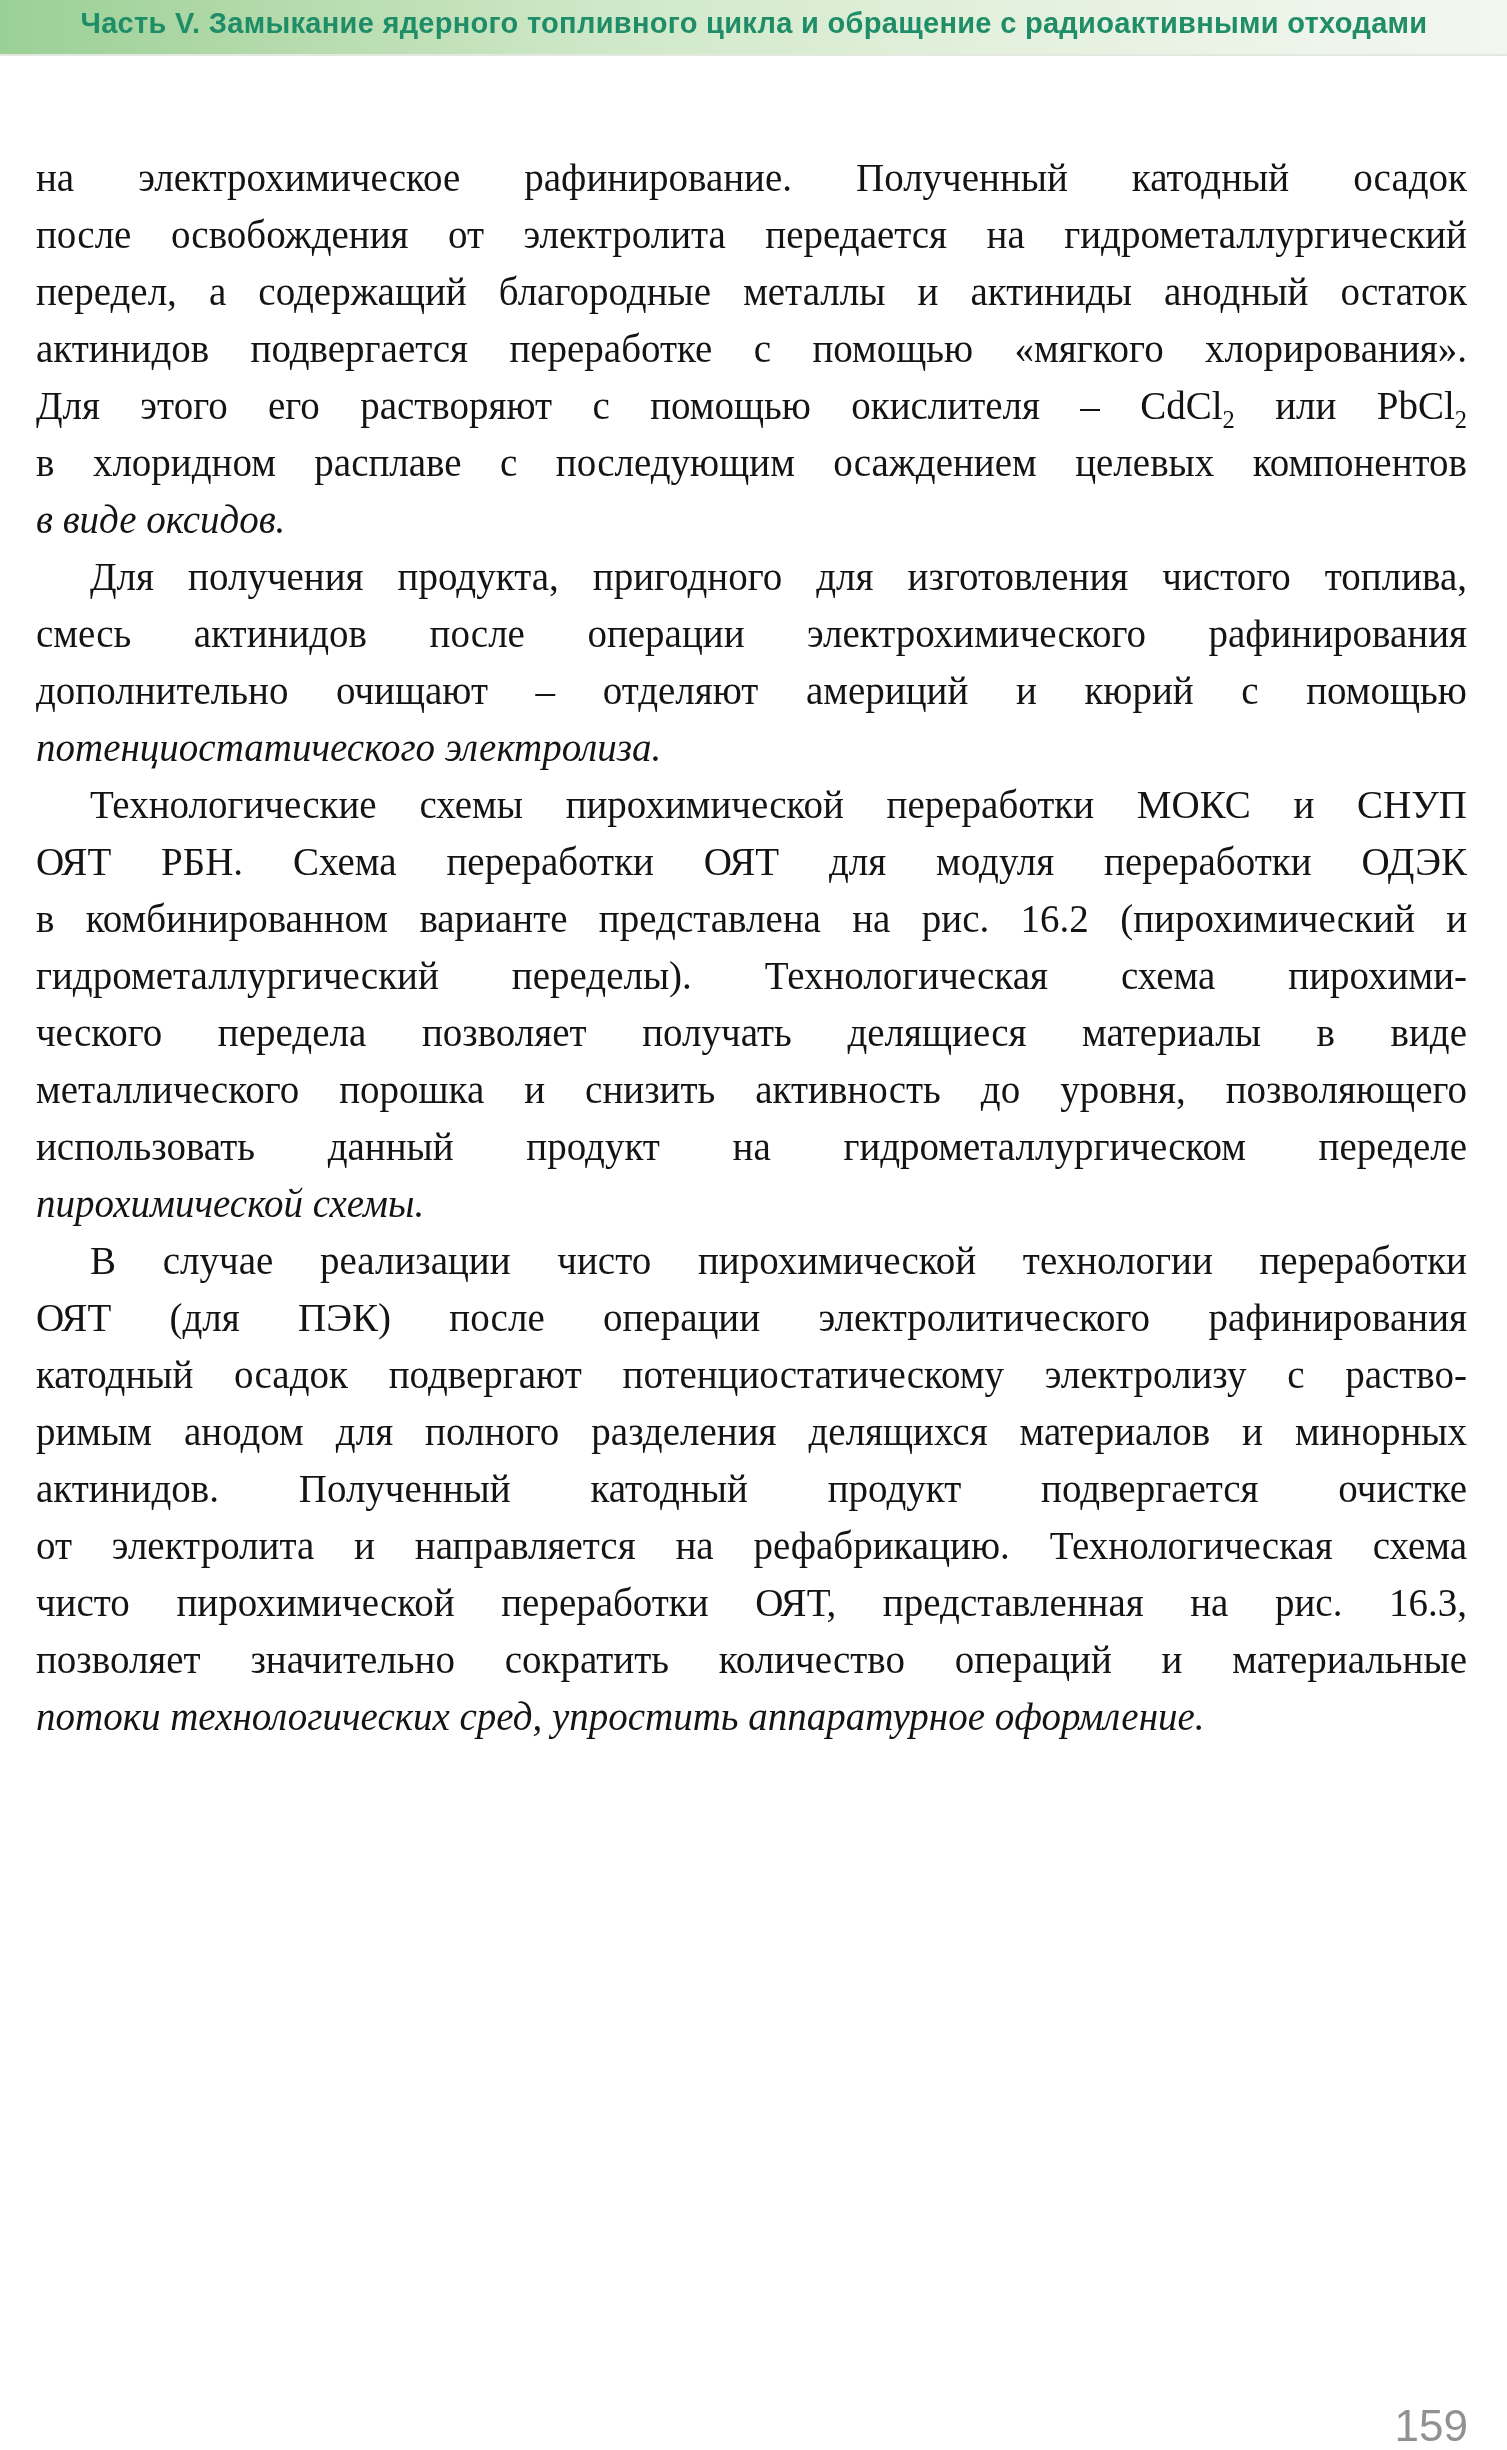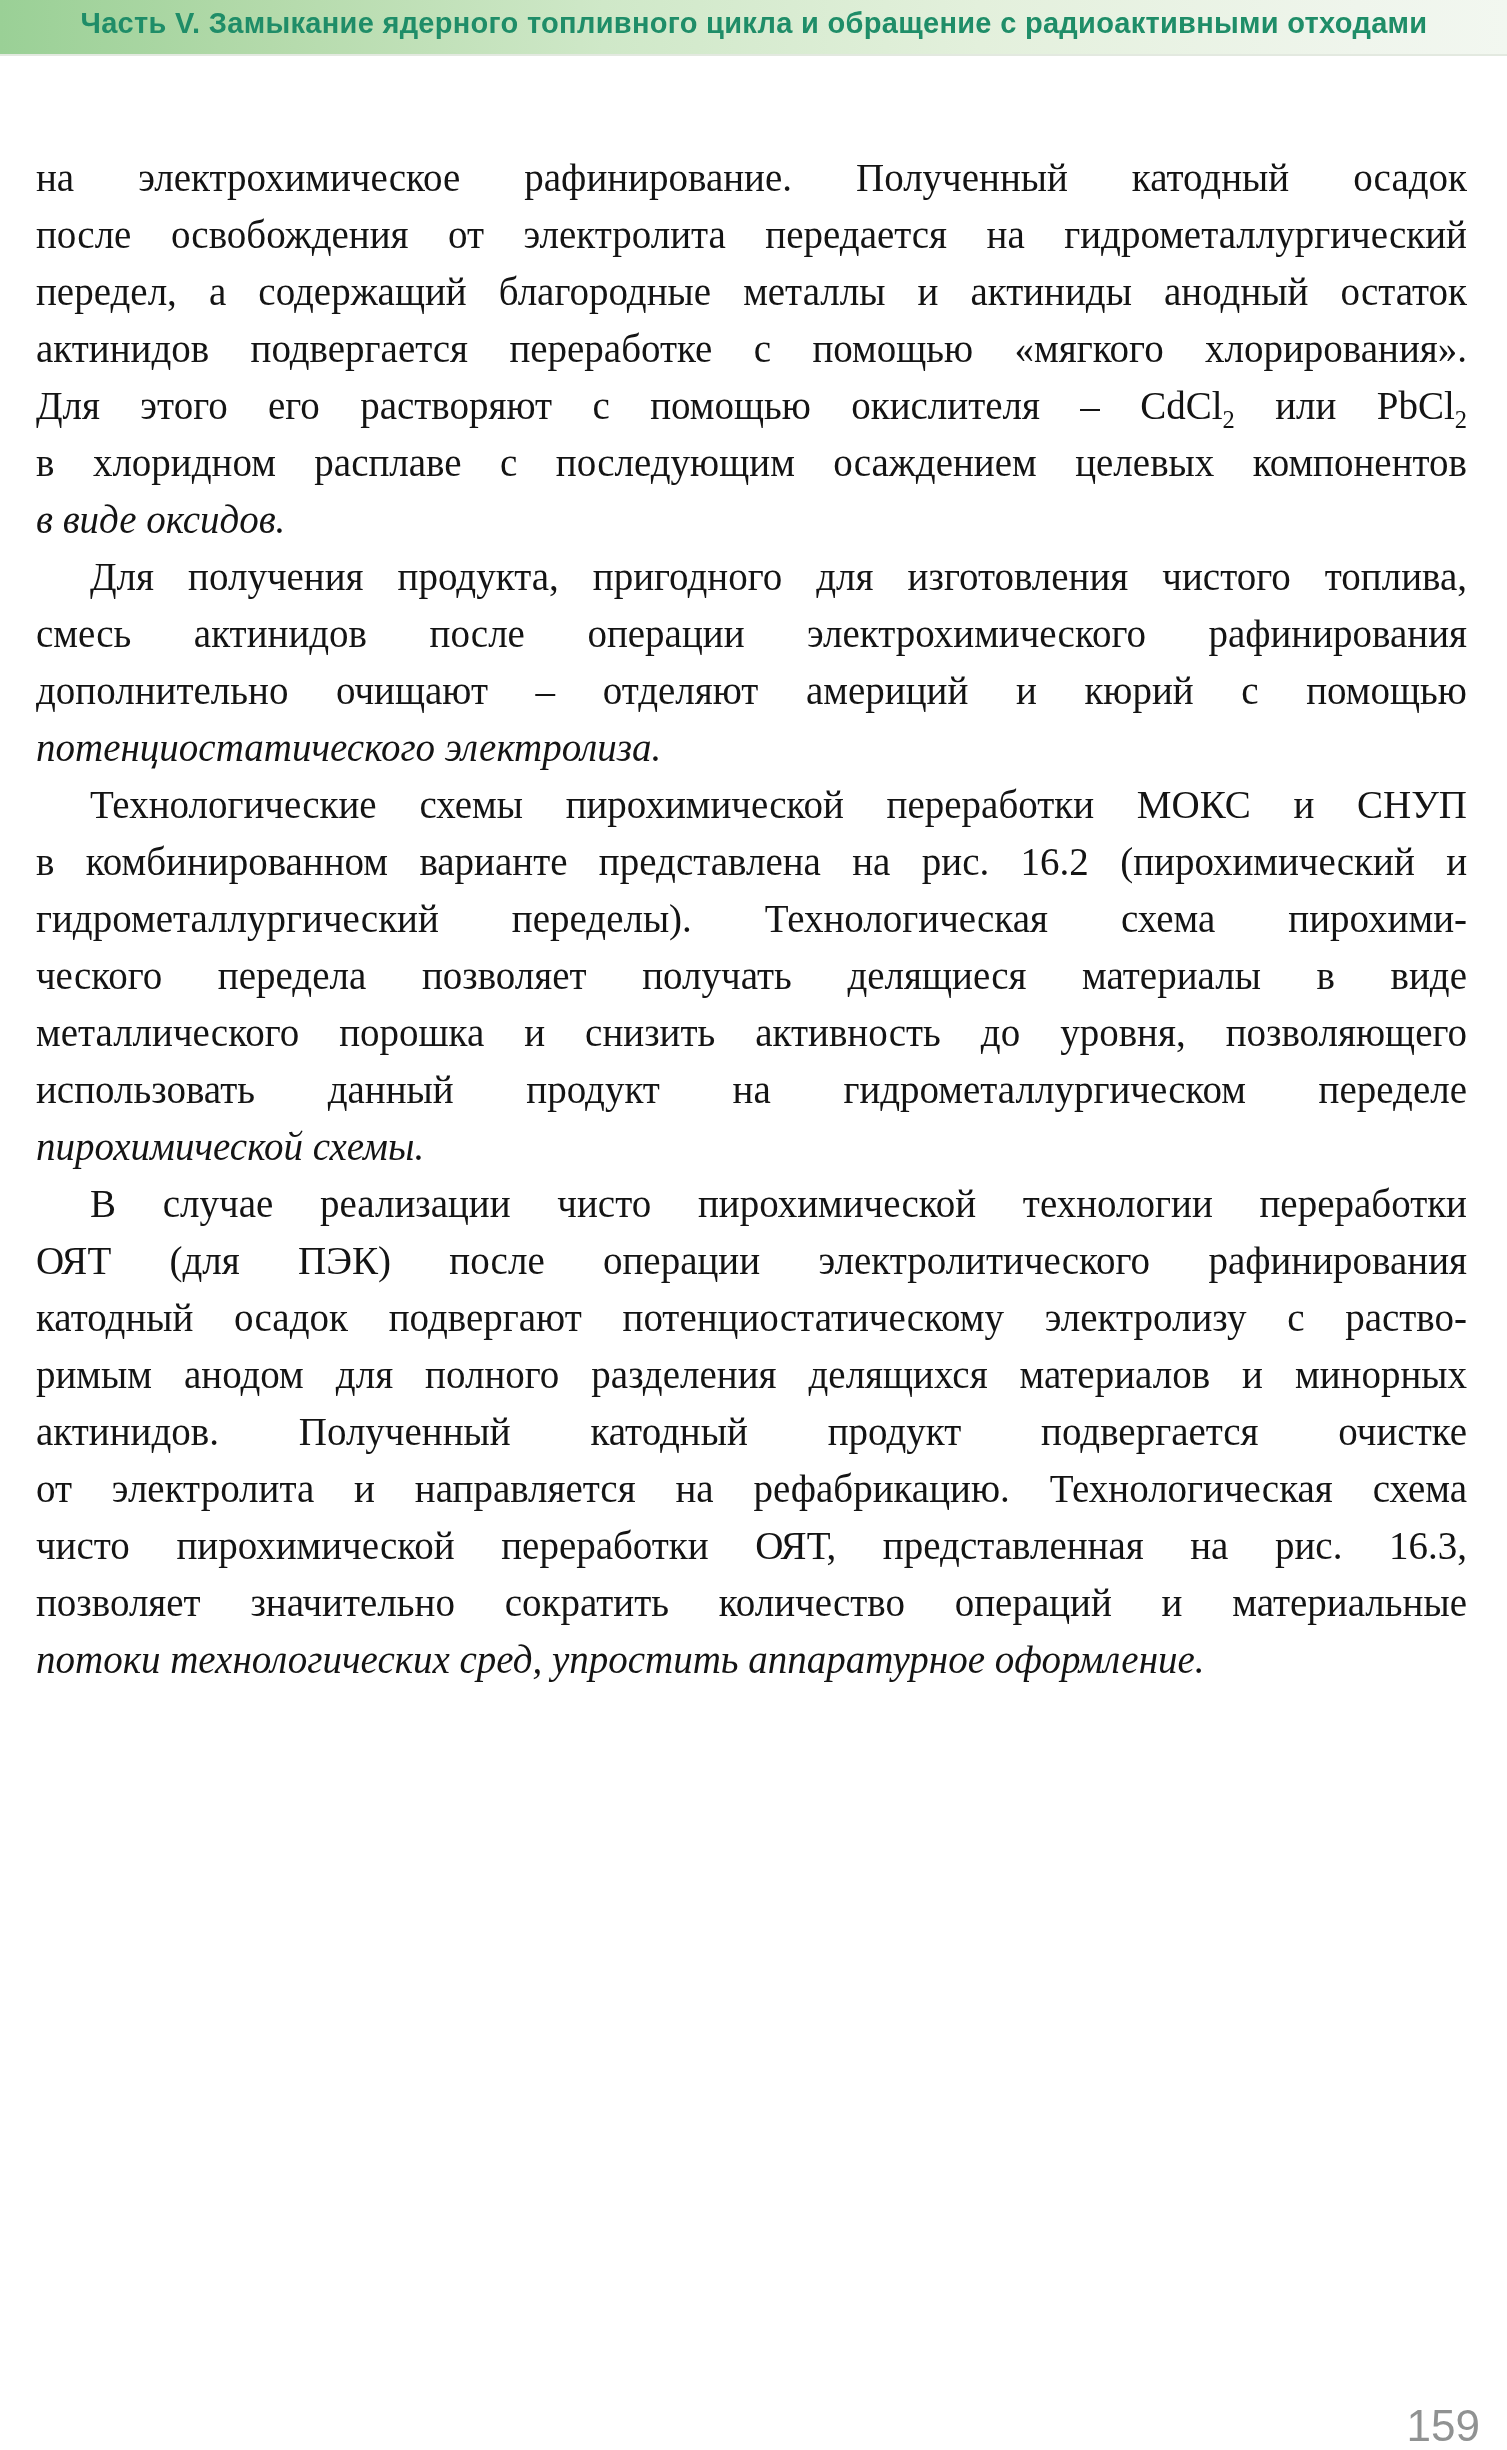--- a/index.html
+++ b/index.html
@@ -59,21 +59,21 @@
   .b { font-weight: normal; }
   sub.chem {
     font-size: 24.5px;
     line-height: 0;
     position: relative;
     top: 8.5px;
     vertical-align: baseline;
   }
   .page-number {
     position: absolute;
-    right: 28px;
+    right: 40px;
     bottom: 1.9px;
     font-family: "Liberation Sans", sans-serif;
     font-size: 44px;
     line-height: 1;
     color: #909292;
   }
 </style>
 </head>
 <body>
 
@@ -93,20 +93,23 @@
     </div>
     <div class="line">в хлоридном расплаве с последующим осаждением целевых компонентов</div>
     <div class="line par-end">в виде оксидов.</div>
 
     <div class="line indent">Для получения продукта, пригодного для изготовления чистого топлива,</div>
     <div class="line">смесь актинидов после операции электрохимического рафинирования</div>
     <div class="line">дополнительно очищают – отделяют америций и кюрий с помощью</div>
     <div class="line par-end">потенциостатического электролиза.</div>
 
     <div class="line indent b">Технологические схемы пирохимической переработки МОКС и СНУП</div>
+    <div class="line">
+      <span class="b">ОЯТ РБН.</span><span> Схема переработки ОЯТ для модуля переработки ОДЭК</span>
+    </div>
     <div class="line">в комбинированном варианте представлена на рис. 16.2 (пирохимический и</div>
     <div class="line">гидрометаллургический переделы). Технологическая схема пирохими-</div>
     <div class="line">ческого передела позволяет получать делящиеся материалы в виде</div>
     <div class="line">металлического порошка и снизить активность до уровня, позволяющего</div>
     <div class="line">использовать данный продукт на гидрометаллургическом переделе</div>
     <div class="line par-end">пирохимической схемы.</div>
 
     <div class="line indent">В случае реализации чисто пирохимической технологии переработки</div>
     <div class="line">ОЯТ (для ПЭК) после операции электролитического рафинирования</div>
     <div class="line">катодный осадок подвергают потенциостатическому электролизу с раство-</div>

